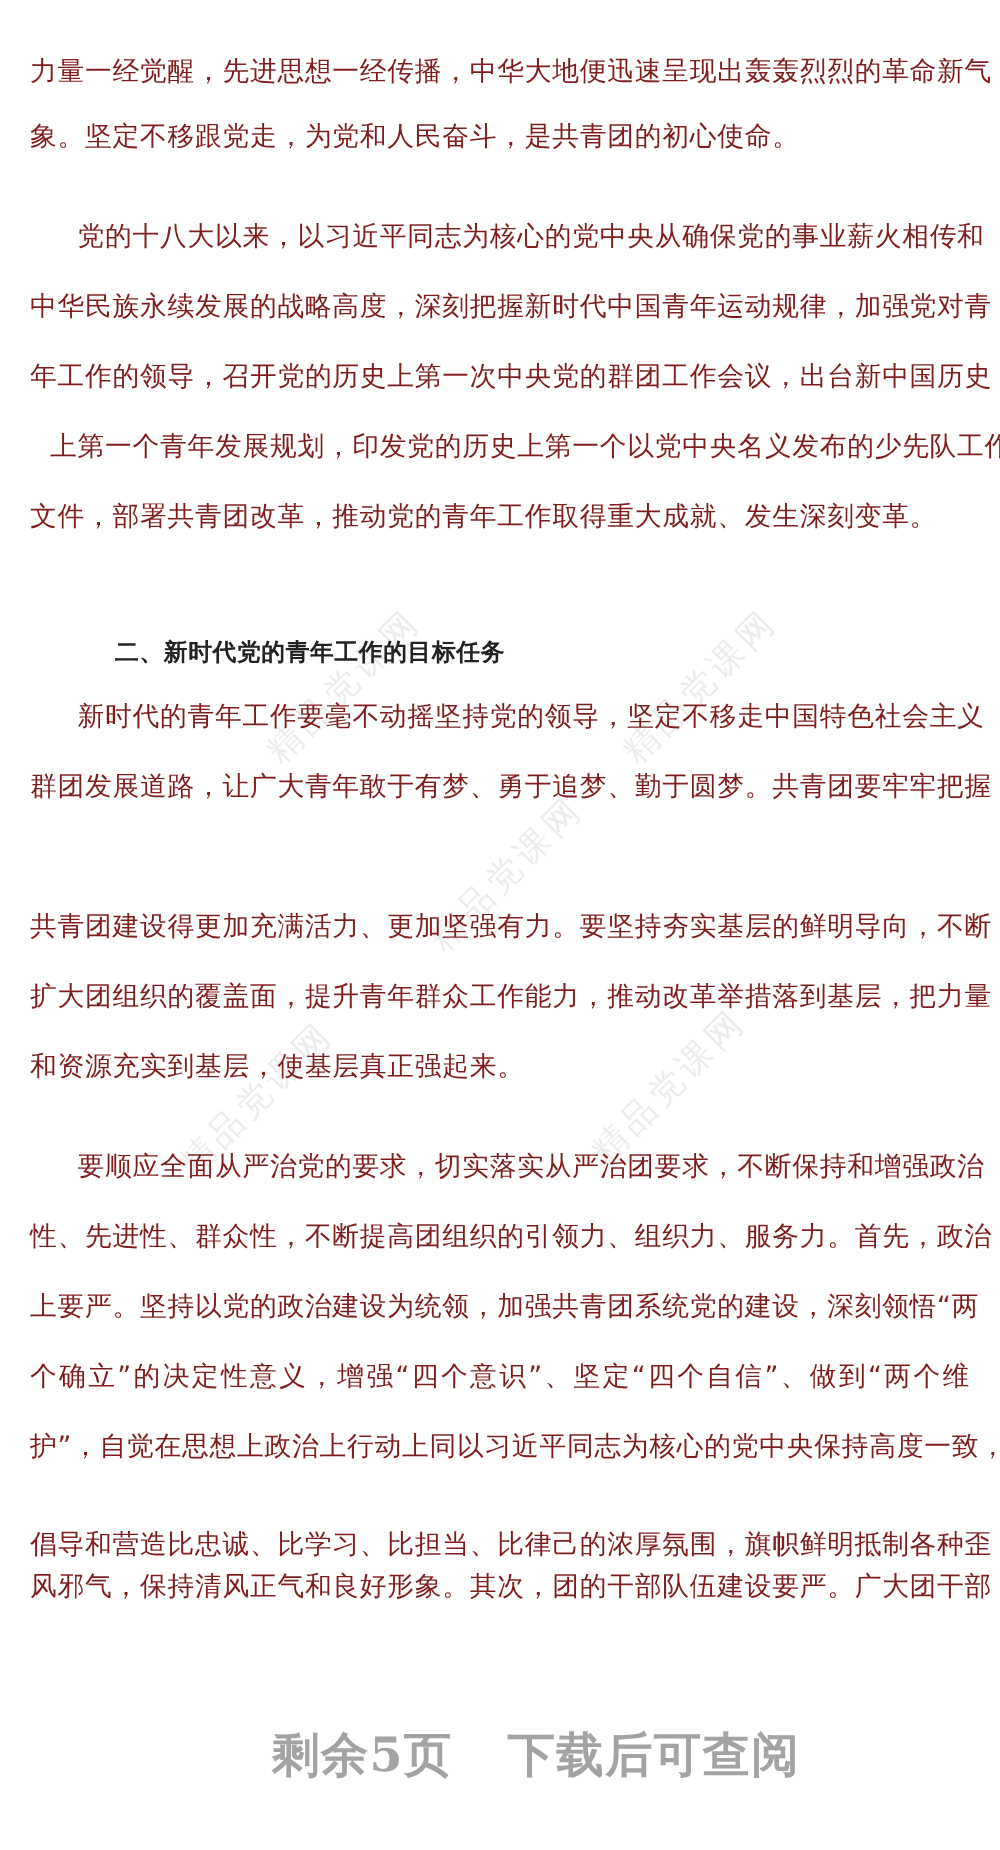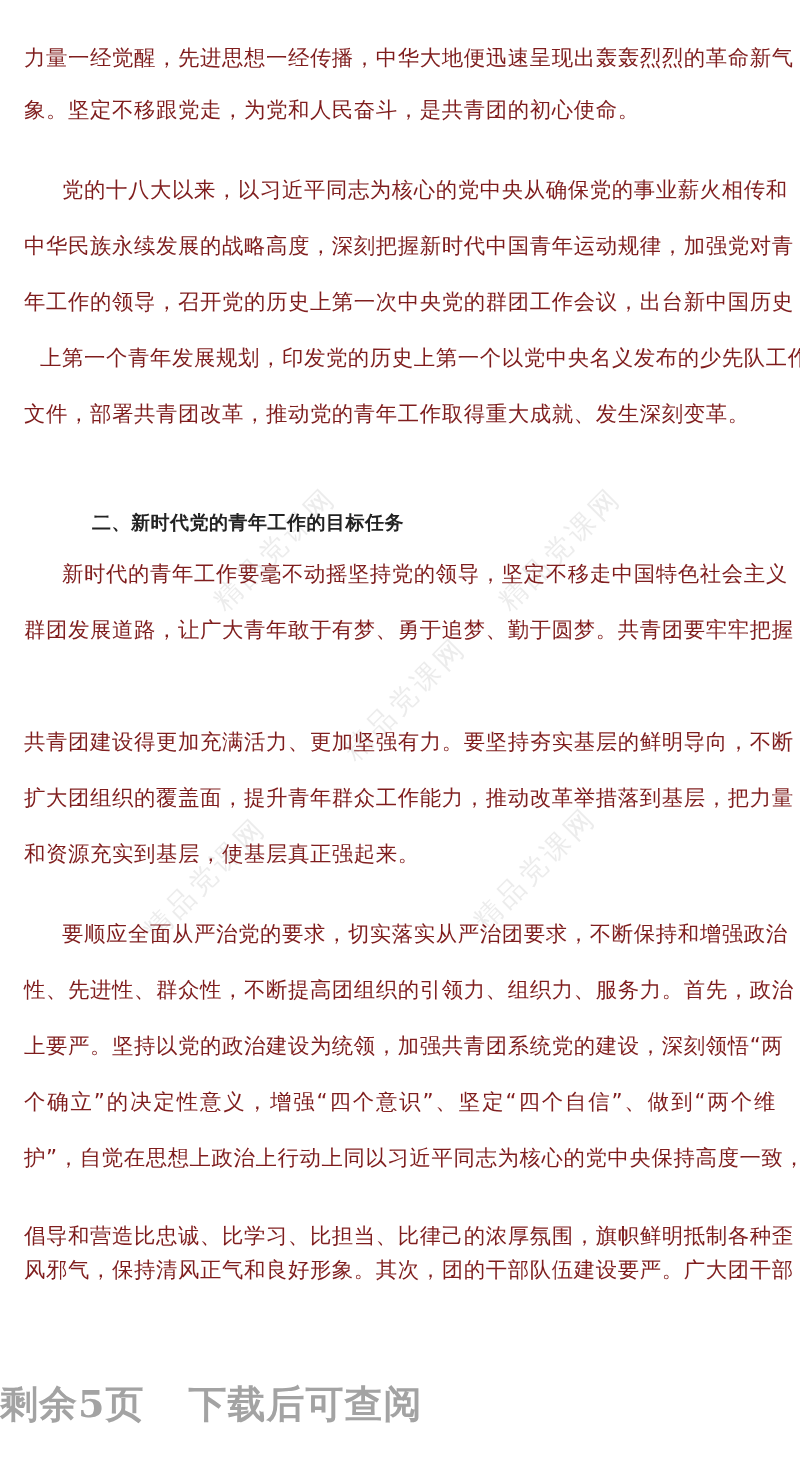--- a/index.html
+++ b/index.html
@@ -59,21 +59,21 @@
     letter-spacing: 4px;
     pointer-events: none;
     font-family: "DejaVu Sans", sans-serif;
   }
   .footer {
     position: absolute;
     left: 0;
     top: 1380px;
     width: 640px;
     height: 48px;
-    text-align: left;
+    text-align: right;
     font-family: "DejaVu Serif", "Liberation Serif", serif;
     font-weight: bold;
     font-size: 38px;
     line-height: 48px;
     color: #a3a3a3;
     letter-spacing: 1px;
   }
   .footer span { display: inline-block; }
   .footer .gap { width: 44px; }
 </style>

